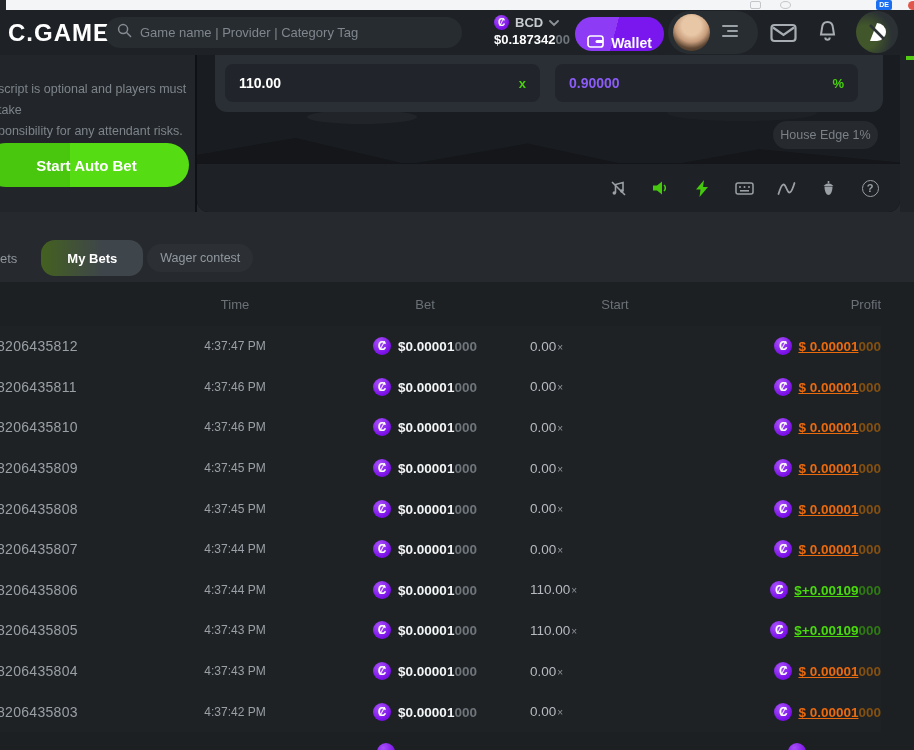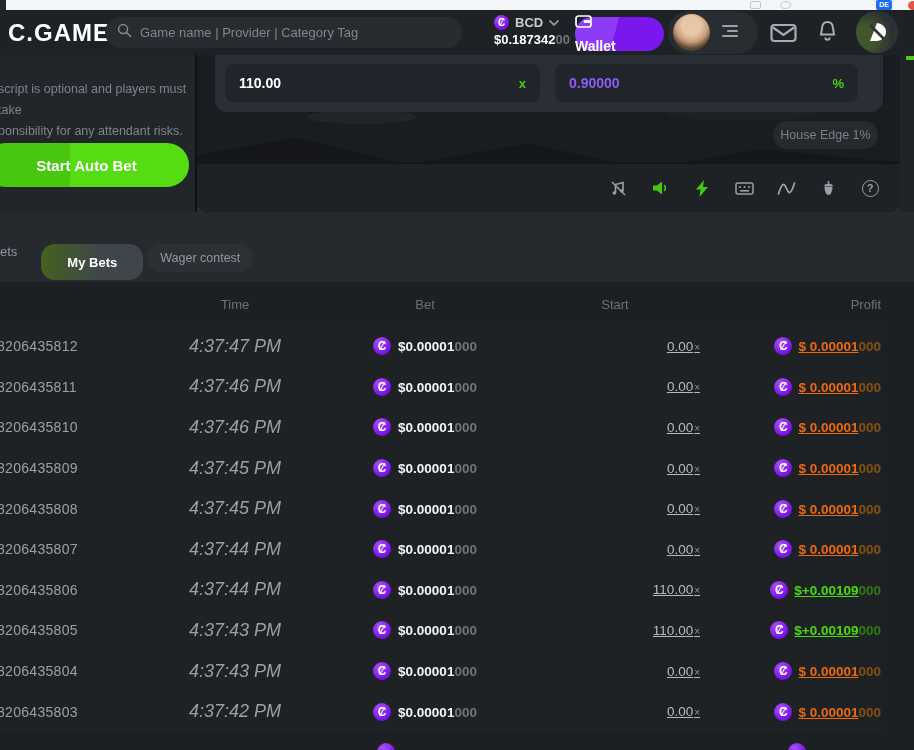--- a/index.html
+++ b/index.html
@@ -23,21 +23,21 @@
       display:flex; align-items:center; padding:0 12px; gap:8px; }
   .search-pill input { flex:1; background:transparent; border:none; outline:none; color:#d6dade; font-size:13px; }
   .search-pill input::placeholder { color:#7f868d; }
   .cur-block { position:absolute; left:494px; top:3px; width:110px; }
   .cur-top { display:flex; align-items:center; gap:6px; height:18px; }
   .cur-code { color:#c7ccd1; font-size:13px; font-weight:600; }
   .cur-val { color:#fff; font-size:13px; font-weight:700; margin-top:1px; white-space:nowrap; }
   .cur-val .dim { color:#6e757b; }
   .wallet-btn { position:absolute; left:575px; top:7px; width:89px; height:34px; border-radius:17px; border:none; cursor:pointer;
       background:linear-gradient(105deg,#8d3bf4 0 45%,#7a17ef 45% 100%); color:#fff; font-size:14px; font-weight:700;
-      display:flex; align-items:flex-start; justify-content:center; gap:7px;flex-direction:column; }
+      display:flex; align-items:flex-end; justify-content:center; gap:7px; }
   .avatar-pill { position:absolute; left:668px; top:1px; width:90px; height:43px; background:#282d32; border-radius:22px; }
   .avatar { position:absolute; left:5px; top:3px; width:37px; height:37px; border-radius:50%;
       background:radial-gradient(circle at 50% 32%, #e8c7a6 0 30%, #c79d7c 52%, #5d4633 72%, #3c2d20 100%); }
   .menu-ico { position:absolute; left:54px; top:14px; }
   .menu-ico div { height:2px; background:#9aa1a7; border-radius:1px; margin-bottom:3px; }
   .menu-ico .l1 { width:16px; } .menu-ico .l2 { width:11px; margin-left:5px; } .menu-ico .l3 { width:16px; }
   .mail-ico { position:absolute; left:770px; top:12px; }
   .bell-ico { position:absolute; left:817px; top:10px; }
   .chat-circle { position:absolute; left:856px; top:1px; width:42px; height:42px; border-radius:50%;
       background:radial-gradient(circle at 22% 62%, #41562a 0 28%, #2b3135 65%); display:flex; align-items:center; justify-content:center; }
@@ -68,39 +68,39 @@
   .game-toolbar { position:absolute; left:0; bottom:0; width:703px; height:49px; background:#1e2126; border-top:1px solid #13151a;
       display:flex; align-items:center; justify-content:flex-end; gap:22px; padding-right:20px; }
   .tool-ico { width:20px; height:20px; display:flex; align-items:center; justify-content:center; cursor:pointer; position:relative; }
   .help-circle { width:17px; height:17px; border:1.6px solid #9aa0a5; border-radius:50%; color:#9aa0a5; font-size:11px; font-weight:700;
       display:flex; align-items:center; justify-content:center; }
   .right-strip { position:absolute; left:900px; top:0; width:14px; height:157px; background:#202327; }
   .green-sliver { position:absolute; left:6px; top:1px; width:8px; height:4px; background:#53cb12; }
 
   
   .tabs-section { position:absolute; top:212px; left:0; width:914px; height:70px; background:#26292d; }
-  .tabs-row { position:absolute; left:0; top:32px; height:28px; display:flex; align-items:flex-start; }
+  .tabs-row { position:absolute; left:0; top:32px; height:28px; display:flex; align-items:center; }
   .tab-partial { color:#8f969d; font-size:13px; margin-right:24px; margin-left:0px; }
   .tab-active { height:36px; border-radius:14px; padding:10px 26px; display:flex; align-items:center;
       background:linear-gradient(90deg,#44611f,#3e454b 60%); color:#fff; font-size:13px; font-weight:700; cursor:pointer; }
   .tab-plain { height:28px; border-radius:14px; padding:0 13px; margin-left:4px; display:flex; align-items:center;
       background:#2c3034; color:#9098a0; font-size:12.5px; cursor:pointer; }
 
   
   .table-section { position:absolute; top:282px; left:0; width:914px; height:468px; background:#1d2023; padding-right:33px; }
   .thead, .trow { display:grid; grid-template-columns:150px 170px 210px 170px 1fr; align-items:center; }
   .thead { height:44px; color:#6a7177; font-size:13px; }
   .thead .c { text-align:center; } .thead .r { text-align:right; }
   .trow { height:40.6px; background:rgba(255,255,255,0.012); cursor:pointer; }
   .cell.id { color:#99a0a6; font-size:14px; letter-spacing:.3px; margin-left:-3px; white-space:nowrap; }
-  .cell.time { color:#99a0a6; font-size:18px; text-align:center;font-style:italic; }
+  .cell.time { color:#99a0a6; font-size:12px; text-align:center; }
   .cell.bet { display:flex; align-items:center; justify-content:center; gap:7px; }
   .bet-text .main { color:#f3f5f6; font-weight:700; font-size:13.5px; }
   .bet-text .dim { color:#6e757b; font-weight:700; font-size:13.5px; }
-  .cell.payout { text-align:right; color:#b5bbc1; font-size:13.5px;text-decoration:underline; }
+  .cell.payout { text-align:left; color:#b5bbc1; font-size:13.5px; }
   .cell.payout .xsym { font-size:10px; color:#8d949a; margin-left:1px; }
   .cell.profit { display:flex; align-items:center; justify-content:flex-end; gap:6px; }
   .profit-text .pmain { color:#ea6a0e; font-weight:700; font-size:13.5px;text-decoration:underline; }
   .profit-text .pdim { color:#84500f; font-weight:700; font-size:13.5px; }
   .trow.win .pmain { color:#49da0e;text-align:right; }
   .trow.win .pdim { color:#2f7a12; }
 
   .coin { width:18px; height:18px; min-width:18px; border-radius:50%; display:flex; align-items:center; justify-content:center;
       background:radial-gradient(circle at 35% 28%, #a850f8, #7a0fe8 70%); color:#fff; font-size:12px; font-weight:700; }
   .coin.small { width:15px; height:15px; min-width:15px; font-size:10px; }

